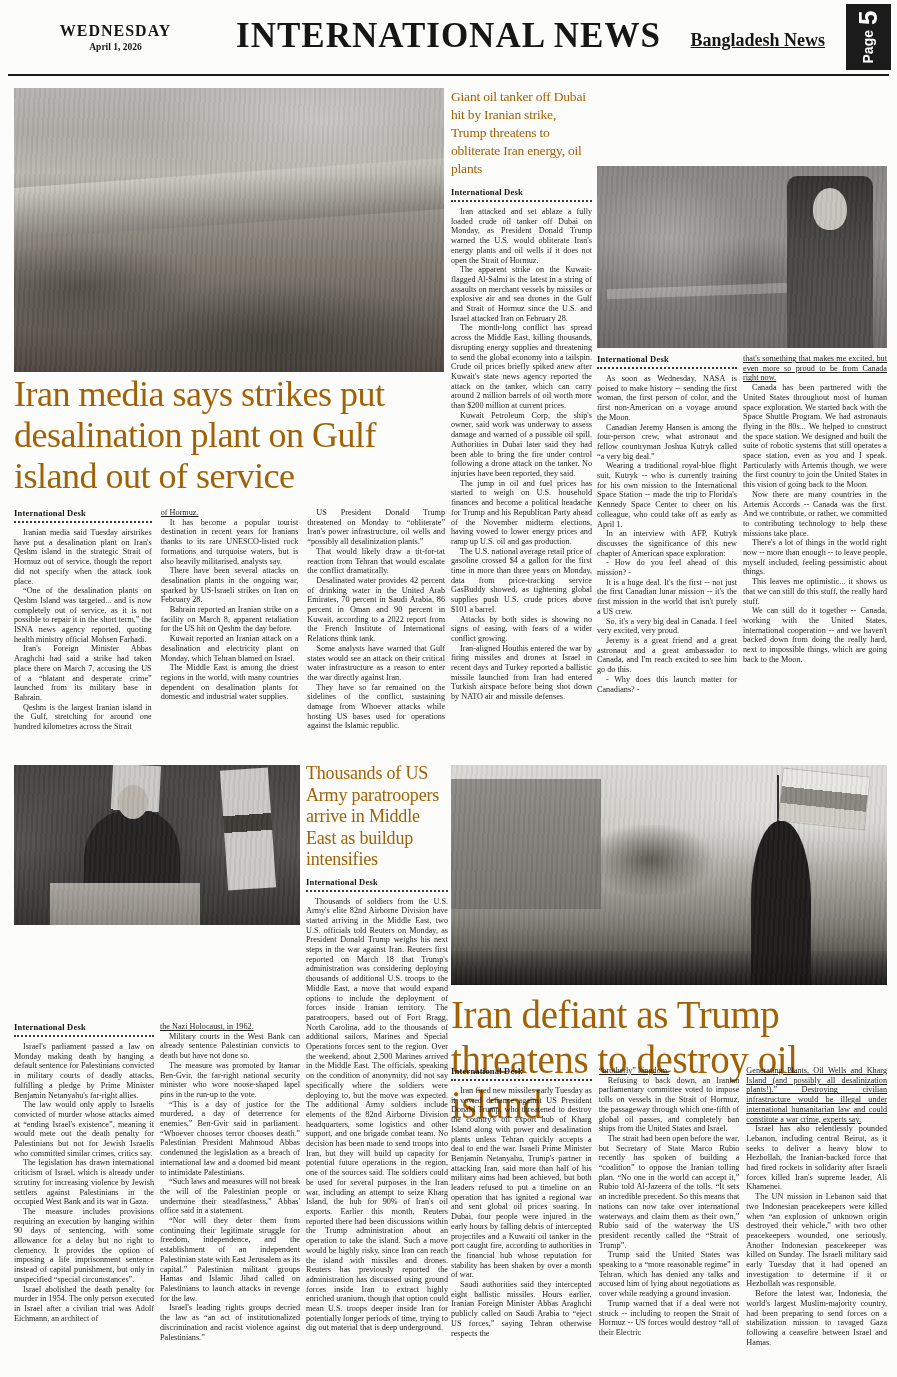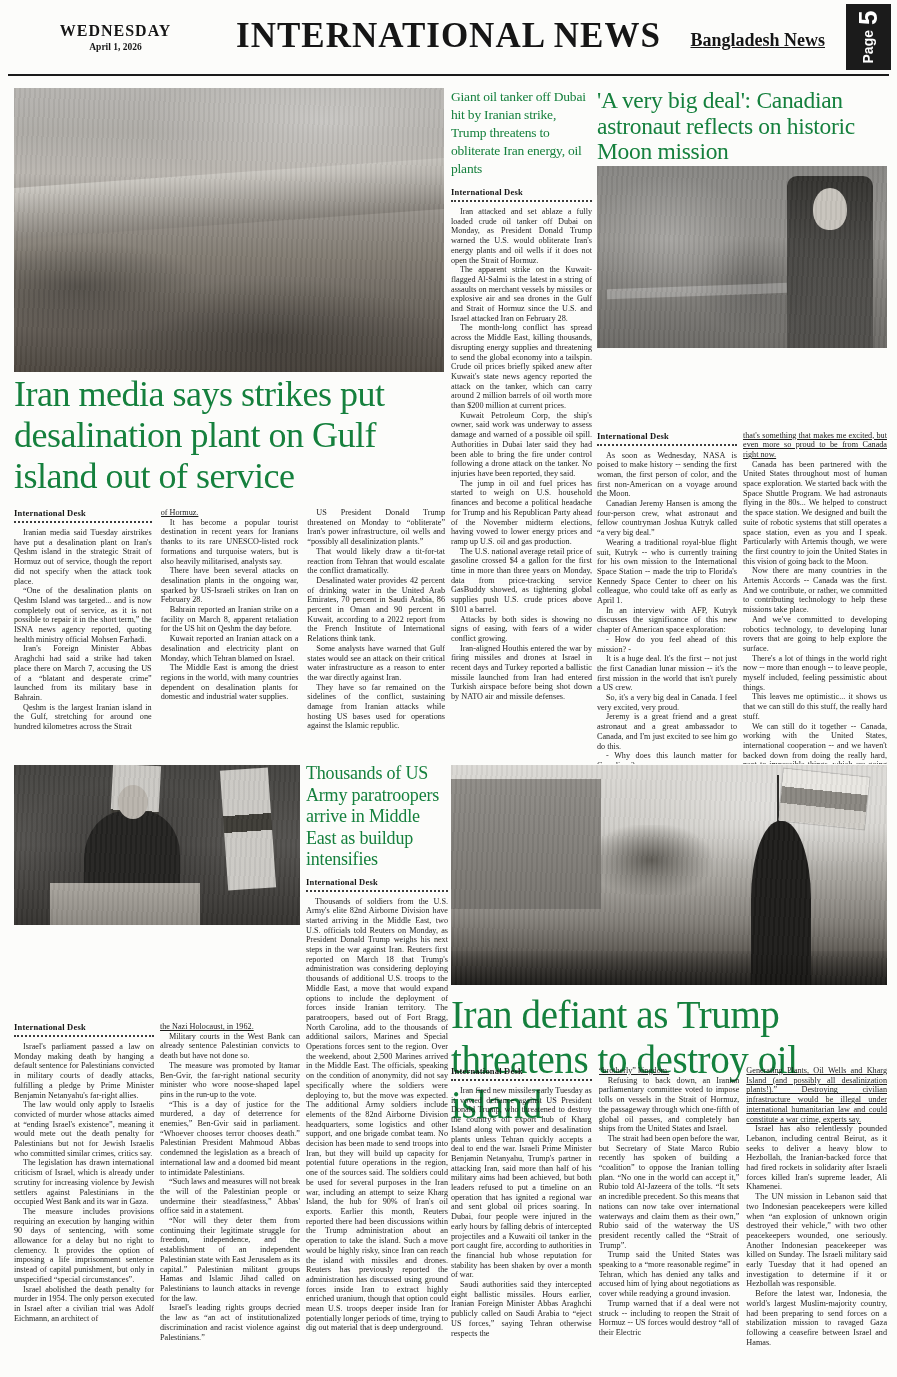--- a/index.html
+++ b/index.html
@@ -25,21 +25,21 @@
   .pagebox-inner {
     transform:rotate(-90deg); white-space:nowrap; color:#fff;
     font-family:"Liberation Sans", sans-serif; font-weight:bold; line-height:1;
     display:flex; align-items:center; gap:5px;
   }
   .pword { font-size:14px; }
   .pnum  { font-size:26px; }
   .headrule { position:absolute; left:8px; right:8px; top:74px; border-top:2.5px solid #1a1a1a; }
 
   
-  .headline { font-weight:normal; color:#15803d; }
+  .headline { font-weight:normal; color:#a16207; }
   .desk {
     font-size:8.5px; font-weight:bold; letter-spacing:.2px;
     border-bottom:2px dotted #3c3c3c; padding-bottom:3px; margin-bottom:5px;
   }
   .cols { display:flex; }
   .col  { overflow:hidden; }
   .para {
     font-size:8.2px; line-height:9.7px; text-align:justify; text-indent:9px;
     color:#1c1c1c;
   }
@@ -161,59 +161,57 @@
         <p class="para">There have been several attacks on desalination plants in the ongoing war, sparked by US-Israeli strikes on Iran on February 28.</p>
         <p class="para">Bahrain reported an Iranian strike on a facility on March 8, apparent retaliation for the US hit on Qeshm the day before.</p>
         <p class="para">Kuwait reported an Iranian attack on a desalination and electricity plant on Monday, which Tehran blamed on Israel.</p>
         <p class="para">The Middle East is among the driest regions in the world, with many countries dependent on desalination plants for domestic and industrial water supplies.</p>
       </div>
     <div class="col">
         <p class="para">US President Donald Trump threatened on Monday to “obliterate” Iran's power infrastructure, oil wells and “possibly all desalinization plants.”</p>
         <p class="para">That would likely draw a tit-for-tat reaction from Tehran that would escalate the conflict dramatically.</p>
         <p class="para">Desalinated water provides 42 percent of drinking water in the United Arab Emirates, 70 percent in Saudi Arabia, 86 percent in Oman and 90 percent in Kuwait, according to a 2022 report from the French Institute of International Relations think tank.</p>
         <p class="para">Some analysts have warned that Gulf states would see an attack on their critical water infrastructure as a reason to enter the war directly against Iran.</p>
-        <p class="para">They have so far remained on the sidelines of the conflict, sustaining damage from Iranian attacks while hosting US bases used for operations against the Islamic republic.</p>
+        <p class="para">They have so far remained on the sidelines of the conflict, sustaining damage from Whoever attacks while hosting US bases used for operations against the Islamic republic.</p>
       </div>
   </div>
 
   <div class="a2">
     <h2 class="headline">Giant oil tanker off Dubai hit by Iranian strike, Trump threatens to obliterate Iran energy, oil plants</h2>
     <div class="desk"><span>International Desk</span></div>
     <div class="body-overflow">
         <p class="para">Iran attacked and set ablaze a fully loaded crude oil tanker off Dubai on Monday, as President Donald Trump warned the U.S. would obliterate Iran's energy plants and oil wells if it does not open the Strait of Hormuz.</p>
         <p class="para">The apparent strike on the Kuwait-flagged Al-Salmi is the latest in a string of assaults on merchant vessels by missiles or explosive air and sea drones in the Gulf and Strait of Hormuz since the U.S. and Israel attacked Iran on February 28.</p>
         <p class="para">The month-long conflict has spread across the Middle East, killing thousands, disrupting energy supplies and threatening to send the global economy into a tailspin. Crude oil prices briefly spiked anew after Kuwait's state news agency reported the attack on the tanker, which can carry around 2 million barrels of oil worth more than $200 million at current prices.</p>
         <p class="para">Kuwait Petroleum Corp, the ship's owner, said work was underway to assess damage and warned of a possible oil spill. Authorities in Dubai later said they had been able to bring the fire under control following a drone attack on the tanker. No injuries have been reported, they said.</p>
         <p class="para">The jump in oil and fuel prices has started to weigh on U.S. household finances and become a political headache for Trump and his Republican Party ahead of the November midterm elections, having vowed to lower energy prices and ramp up U.S. oil and gas production.</p>
         <p class="para">The U.S. national average retail price of gasoline crossed $4 a gallon for the first time in more than three years on Monday, data from price-tracking service GasBuddy showed, as tightening global supplies push U.S. crude prices above $101 a barrel.</p>
         <p class="para">Attacks by both sides is showing no signs of easing, with fears of a wider conflict growing.</p>
         <p class="para">Iran-aligned Houthis entered the war by firing missiles and drones at Israel in recent days and Turkey reported a ballistic missile launched from Iran had entered Turkish airspace before being shot down by NATO air and missile defenses.</p>
       </div>
   </div>
 
   <div class="a3">
-    <h2 class="headline">'A very big deal': Canadian astronaut reflects on historic Moon mission</h2>
     <div class="cols a3-cols">
       <div class="col col1">
         <div class="desk"><span>International Desk</span></div>
       <p class="para">As soon as Wednesday, NASA is poised to make history -- sending the first woman, the first person of color, and the first non-American on a voyage around the Moon.</p>
           <p class="para">Canadian Jeremy Hansen is among the four-person crew, what astronaut and fellow countryman Joshua Kutryk called “a very big deal.”</p>
           <p class="para">Wearing a traditional royal-blue flight suit, Kutryk -- who is currently training for his own mission to the International Space Station -- made the trip to Florida's Kennedy Space Center to cheer on his colleague, who could take off as early as April 1.</p>
           <p class="para">In an interview with AFP, Kutryk discusses the significance of this new chapter of American space exploration:</p>
           <p class="para">- How do you feel ahead of this mission? -</p>
           <p class="para">It is a huge deal. It's the first -- not just the first Canadian lunar mission -- it's the first mission in the world that isn't purely a US crew.</p>
           <p class="para">So, it's a very big deal in Canada. I feel very excited, very proud.</p>
-          <p class="para">Jeremy is a great friend and a great astronaut and a great ambassador to Canada, and I'm just excited to see him go do this.</p>
+          <p class="para">Jeremy is a great friend and a great astronaut and a great ambassador to Canada, and I'm reach excited to see him go do this.</p>
           <p class="para">- Why does this launch matter for Canadians? -</p>
         </div>
       <div class="col col2">
           <p class="para cont">that's something that makes me excited, but even more so proud to be from Canada right now.</p>
           <p class="para">Canada has been partnered with the United States throughout most of human space exploration. We started back with the Space Shuttle Program. We had astronauts flying in the 80s... We helped to construct the space station. We designed and built the suite of robotic systems that still operates a space station, even as you and I speak. Particularly with Artemis though, we were the first country to join the United States in this vision of going back to the Moon.</p>
           <p class="para">Now there are many countries in the Artemis Accords -- Canada was the first. And we contribute, or rather, we committed to contributing technology to help these missions take place.</p>
-          <p class="para">And we've committed to developing robotics technology, to developing lunar rovers that are going to help explore the surface.</p>
           <p class="para">There's a lot of things in the world right now -- more than enough -- to leave people, myself included, feeling pessimistic about things.</p>
           <p class="para">This leaves me optimistic... it shows us that we can still do this stuff, the really hard stuff.</p>
           <p class="para">We can still do it together -- Canada, working with the United States, international cooperation -- and we haven't backed down from doing the really hard, next to impossible things, which are going back to the Moon.</p>
         </div>
     </div>
   </div>
   <div class="photo photo2">
     <i class="shape astro-figure"></i>
     <i class="shape astro-face"></i>
     <i class="shape mural-streak"></i>

